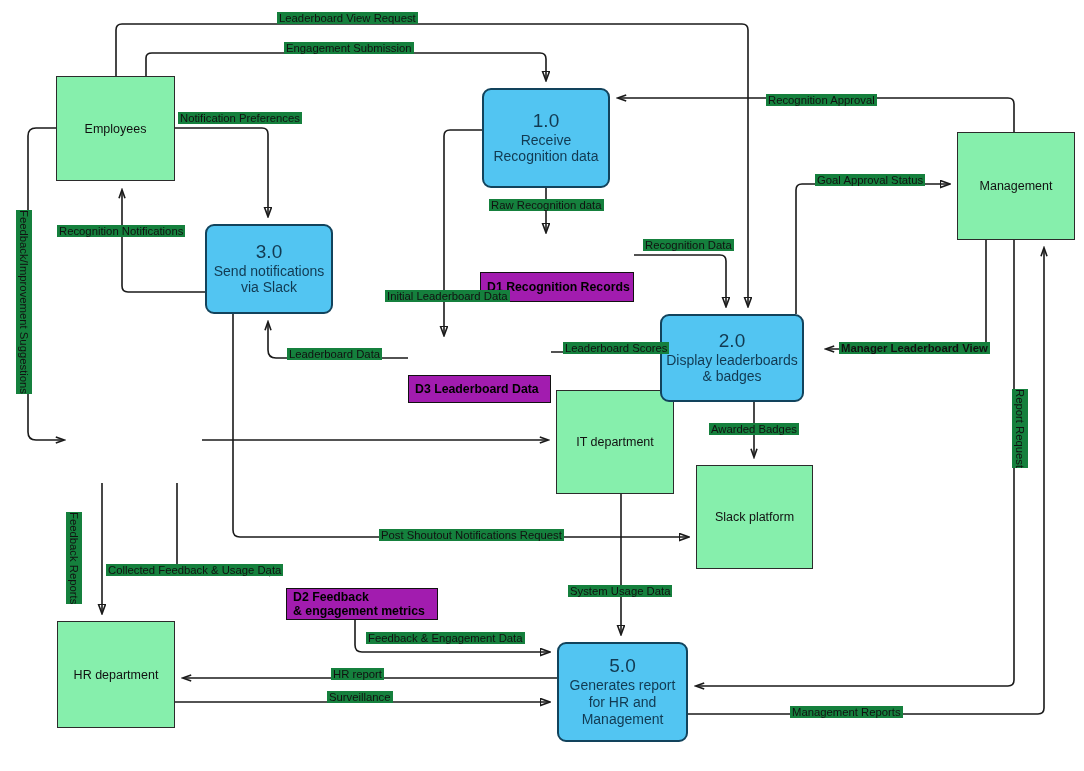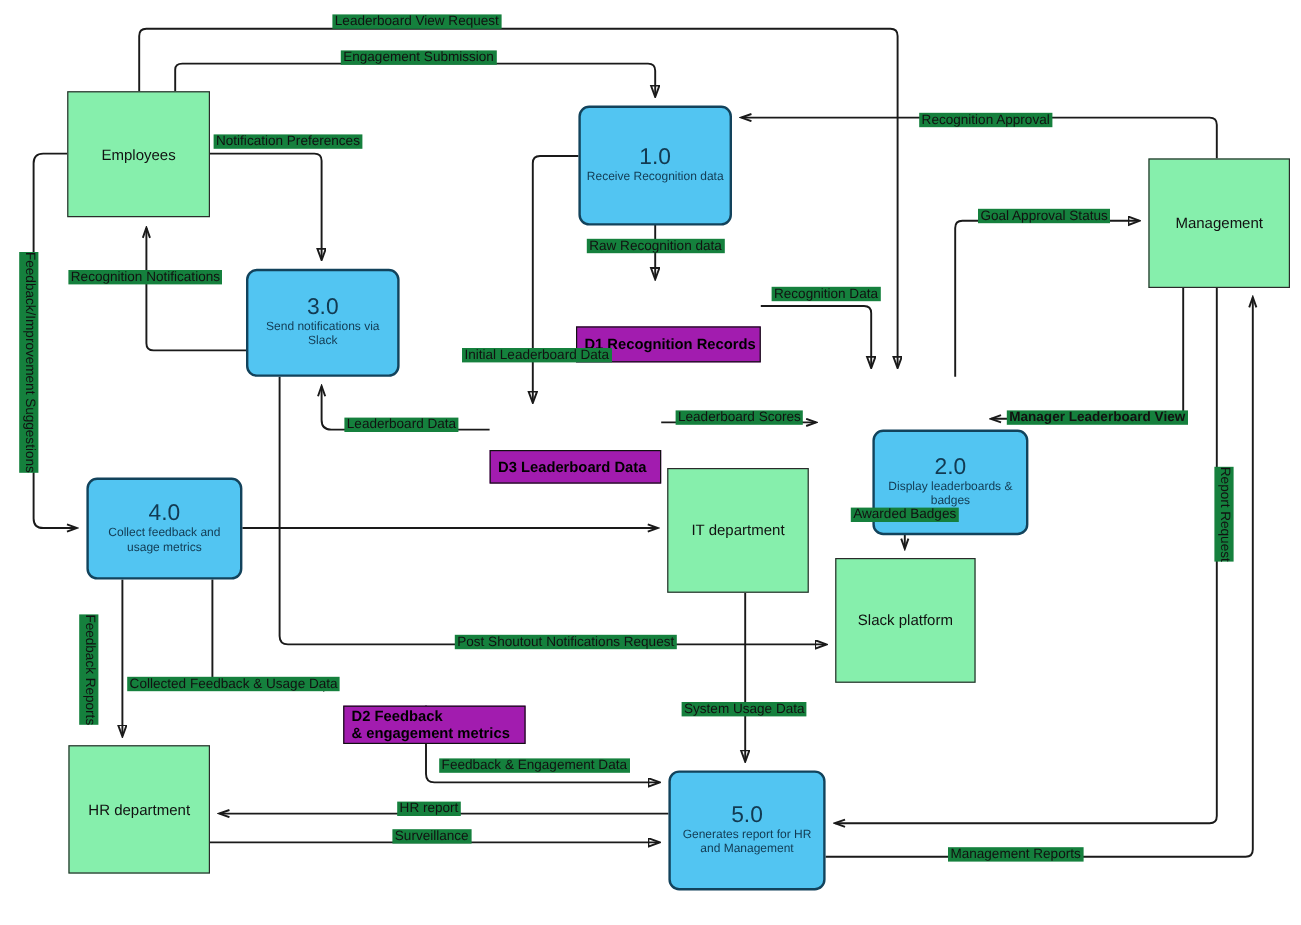--- a/index.html
+++ b/index.html
@@ -50,21 +50,21 @@
     border: 2.2px solid #12435c;
     border-radius: 9px;
   }
   .process .num {
     font-size: 19px;
     color: #123a52;
     line-height: 1.05;
     margin-bottom: 1px;
   }
   .process .desc {
-    font-size: 10px;
+    font-size: 14px;
     color: #123a52;
     line-height: 1.2;
     padding: 0 4px;
   }
   .store {
     background: #a21caf;
     border: 1.5px solid #111;
     display: flex;
     flex-direction: column;
     align-items: flex-start;
@@ -176,34 +176,30 @@
 
   <div class="node entity" style="left:57px; top:621px; width:118px; height:107px;">
     <span class="lbl">HR department</span>
   </div>
 
   <div class="node process" style="left:482px; top:88px; width:128px; height:100px;">
     <span class="num">1.0</span>
     <span class="desc">Receive Recognition data</span>
   </div>
 
-  <div class="node process" style="left:727px; top:314px; width:130px; height:88px;margin-top:44px;">
+  <div class="node process" style="left:660px; top:314px; width:144px; height:88px;">
     <span class="num">2.0</span>
     <span class="desc">Display leaderboards &amp; badges</span>
   </div>
 
   <div class="node process" style="left:205px; top:224px; width:128px; height:90px;">
     <span class="num">3.0</span>
     <span class="desc">Send notifications via Slack</span>
   </div>
 
-  <div class="node process" style="left:72px; top:398px; width:130px; height:85px;">
-    <span class="num">4.0</span>
-    <span class="desc">Collect feedback and usage metrics</span>
-  </div>
 
   <div class="node process" style="left:557px; top:642px; width:131px; height:100px;">
     <span class="num">5.0</span>
     <span class="desc">Generates report for HR and Management</span>
   </div>
 
   <div class="node store" style="left:480px; top:240px; width:154px; height:30px;">
     <span class="lbl">D1 Recognition Records</span>
   </div>
 

